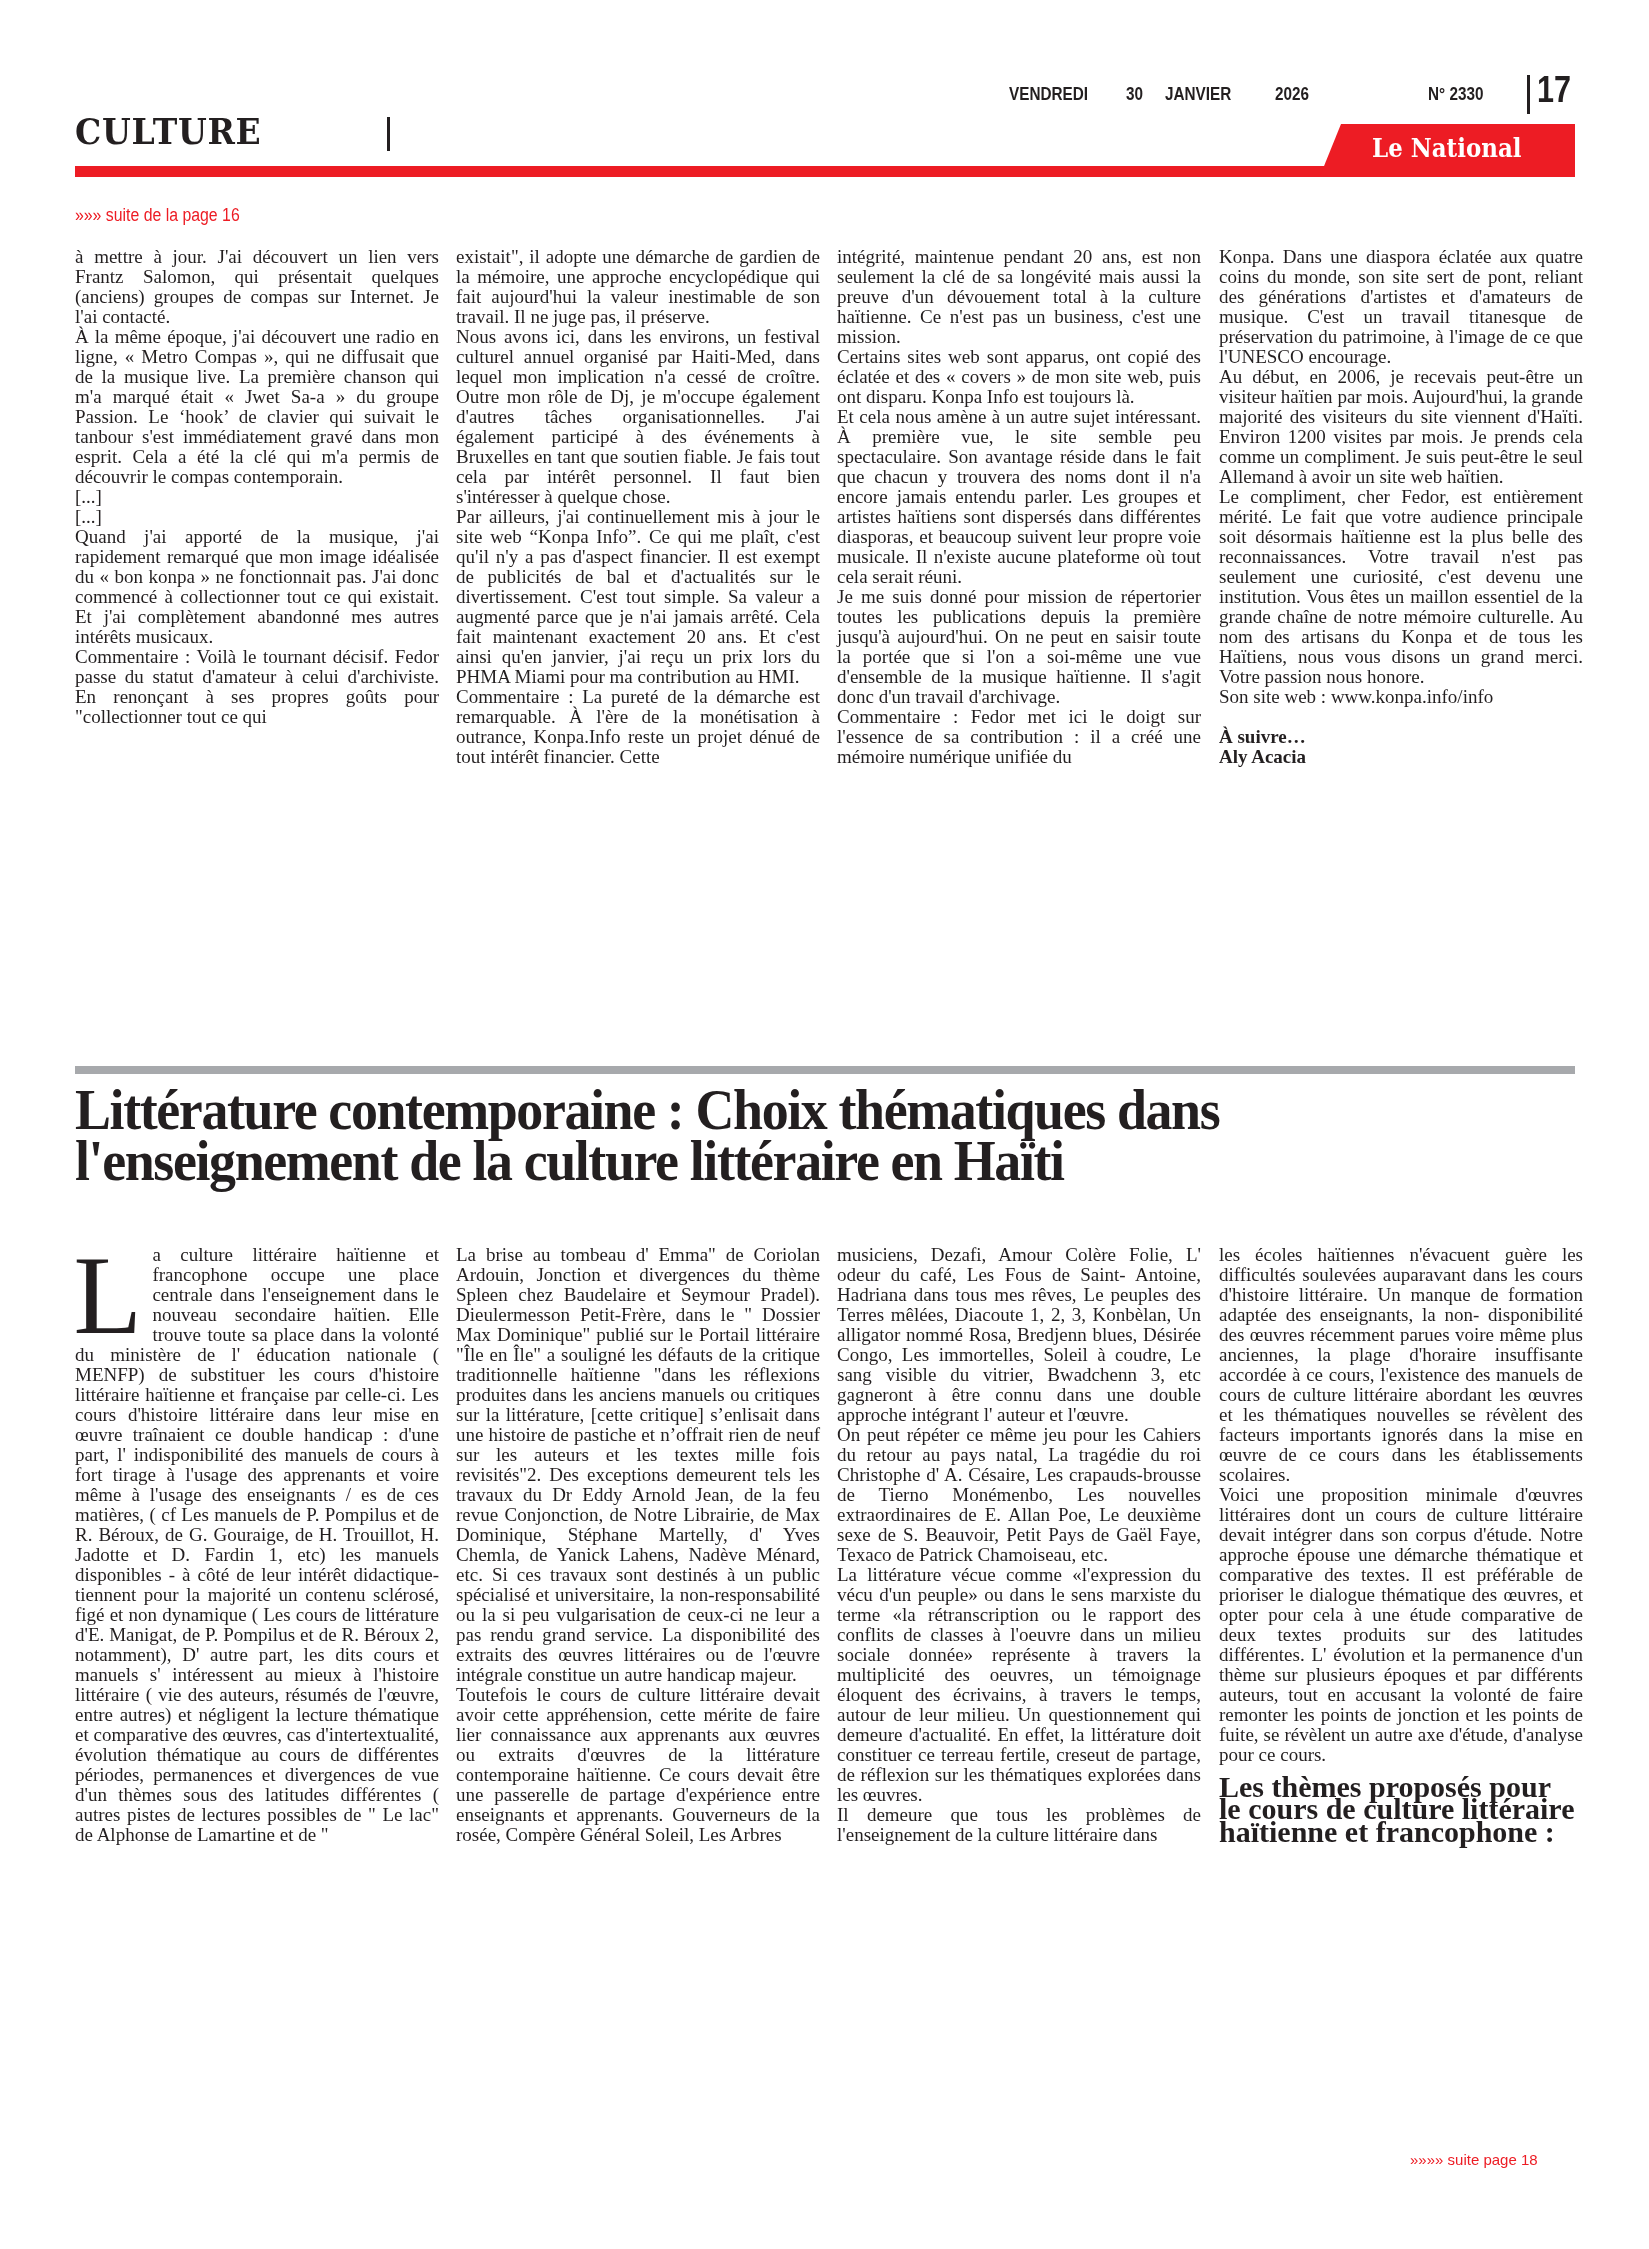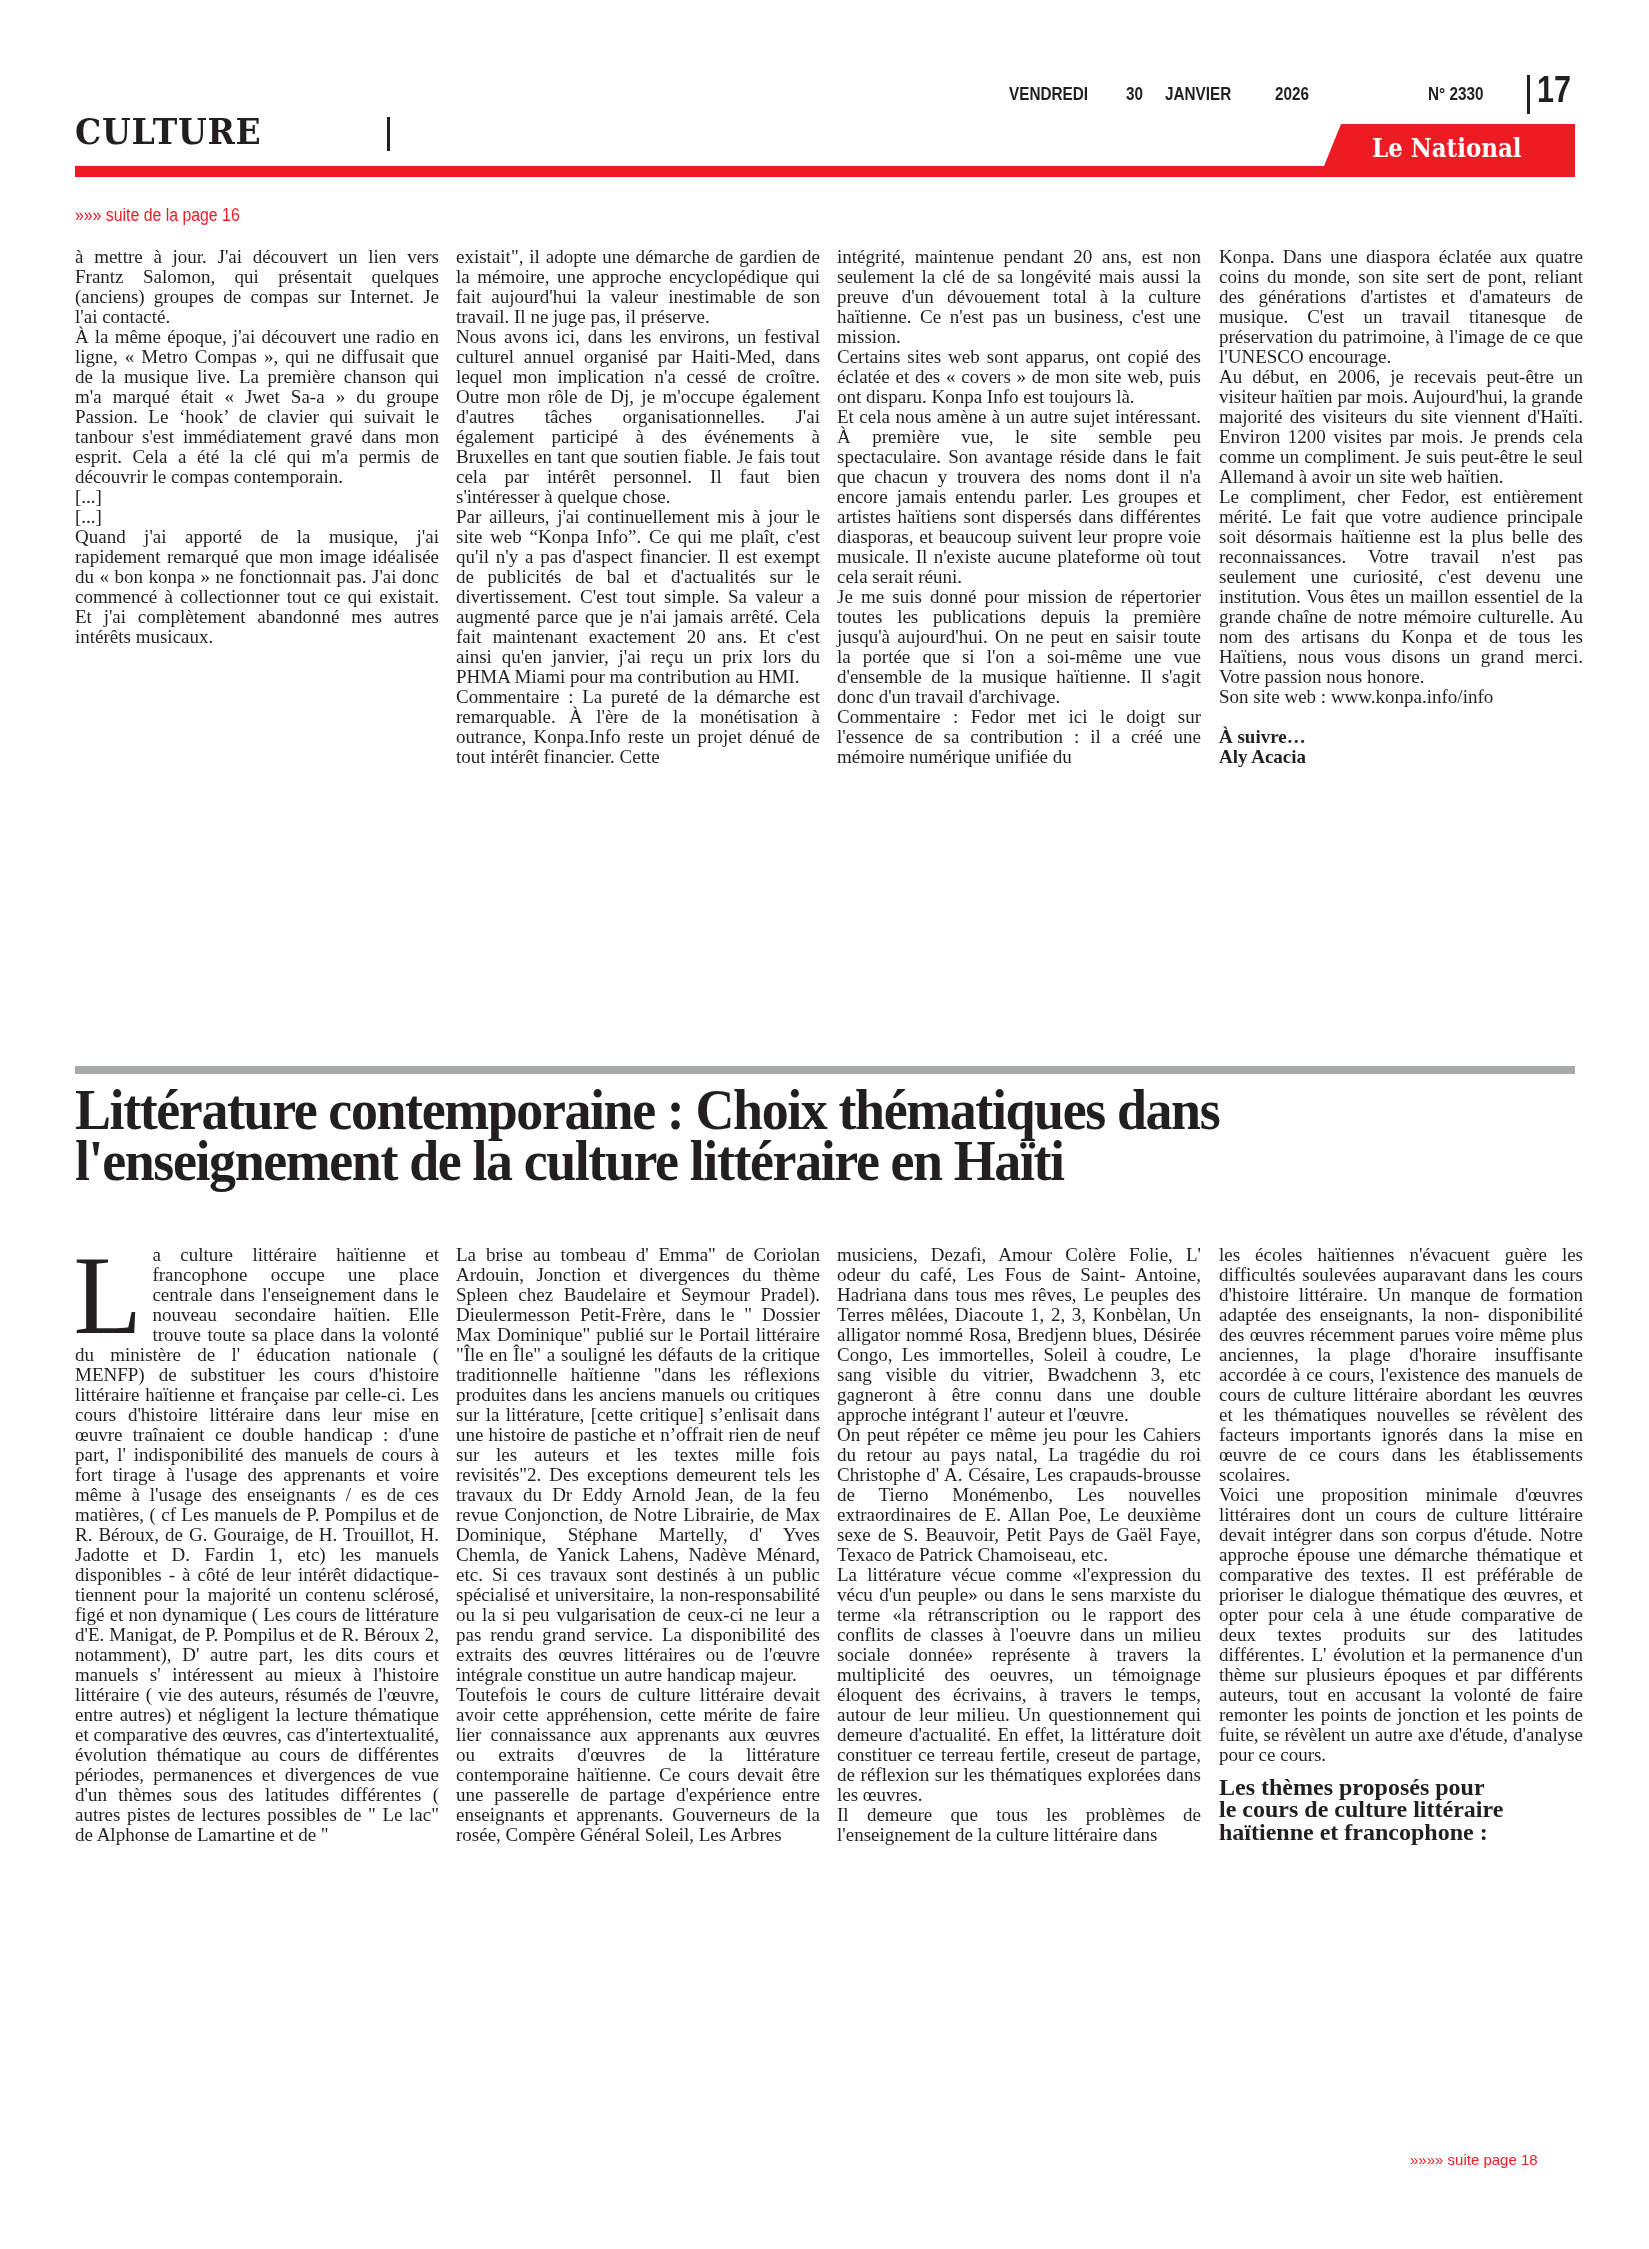--- a/index.html
+++ b/index.html
@@ -23,21 +23,21 @@
   .col p { margin:0; }
   .col .gap { height:20px; }
   .col b { font-weight:bold; }
 
   .grey-rule { position:absolute; left:75px; top:1066px; width:1500px; height:8.2px; background:#a7a9ac; }
 
   .headline { position:absolute; left:75px; top:1084px; width:1500px; font-family:"Liberation Serif","DejaVu Serif",serif; font-weight:bold; font-size:58px; line-height:51px; letter-spacing:-1.5px; color:#231f20; transform:scaleX(0.93); transform-origin:left top; white-space:nowrap; }
 
   .dropcap { float:left; font-size:112px; line-height:82px; margin:9px 10.5px 0 -1.5px; font-family:"Liberation Serif",serif; color:#231f20; }
 
-  .subhead { font-weight:bold; font-size:24px; line-height:22.5px; text-align:left; margin-top:10.5px; }
+  .subhead { font-weight:bold; font-size:30px; line-height:22.5px; text-align:left; margin-top:10.5px; }
 
   .cont-to { position:absolute; left:1410px; top:2151px; font-family:Liberation Sans, sans-serif; font-size:15px; color:#ed1c24; }
 </style>
 </head>
 <body>
 
 <div class="section-title">CULTURE</div>
 <div class="section-sep"></div>
 
 <span class="dateline" style="left:1009px">VENDREDI</span>
@@ -53,20 +53,21 @@
 <span class="brand-name">Le National</span>
 
 <div class="cont-from">»»» suite de la page  16</div>
 
 <div class="col" style="left:75px; top:247px;">
   <p>à mettre à jour. J'ai découvert un lien vers Frantz Salomon, qui présentait quelques (anciens) groupes de compas sur Internet. Je l'ai contacté.</p>
   <p>À la même époque, j'ai découvert une radio en ligne, « Metro Compas », qui ne diffusait que de la musique live. La première chanson qui m'a marqué était « Jwet Sa-a » du groupe Passion. Le ‘hook’ de clavier qui suivait le tanbour s'est immédiatement gravé dans mon esprit. Cela a été la clé qui m'a permis de découvrir le compas contemporain.</p>
   <p>[...]</p>
   <p>[...]</p>
   <p>Quand j'ai apporté de la musique, j'ai rapidement remarqué que mon image idéalisée du « bon konpa » ne fonctionnait pas. J'ai donc commencé à collectionner tout ce qui existait. Et j'ai complètement abandonné mes autres intérêts musicaux.</p>
+  <p>Commentaire : Voilà le tournant décisif. Fedor passe du statut d'amateur à celui d'archiviste. En renonçant à ses propres goûts pour "collectionner tout ce qui</p>
 </div>
 
 <div class="col" style="left:456px; top:247px;">
   <p>existait", il adopte une démarche de gardien de la mémoire, une approche encyclopédique qui fait aujourd'hui la valeur inestimable de son travail. Il ne juge pas, il préserve.</p>
   <p>Nous avons ici, dans les environs, un festival culturel annuel organisé par Haiti-Med, dans lequel mon implication n'a cessé de croître. Outre mon rôle de Dj, je m'occupe également d'autres tâches organisationnelles. J'ai également participé à des événements à Bruxelles en tant que soutien fiable. Je fais tout cela par intérêt personnel. Il faut bien s'intéresser à quelque chose.</p>
   <p>Par ailleurs, j'ai continuellement mis à jour le site web “Konpa Info”. Ce qui me plaît, c'est qu'il n'y a pas d'aspect financier. Il est exempt de publicités de bal et d'actualités sur le divertissement. C'est tout simple. Sa valeur a augmenté parce que je n'ai jamais arrêté. Cela fait maintenant exactement 20 ans. Et c'est ainsi qu'en janvier, j'ai reçu un prix lors du PHMA Miami pour ma contribution au HMI.</p>
   <p>Commentaire : La pureté de la démarche est remarquable. À l'ère de la monétisation à outrance, Konpa.Info reste un projet dénué de tout intérêt financier. Cette</p>
 </div>
 
 <div class="col" style="left:837px; top:247px;">

